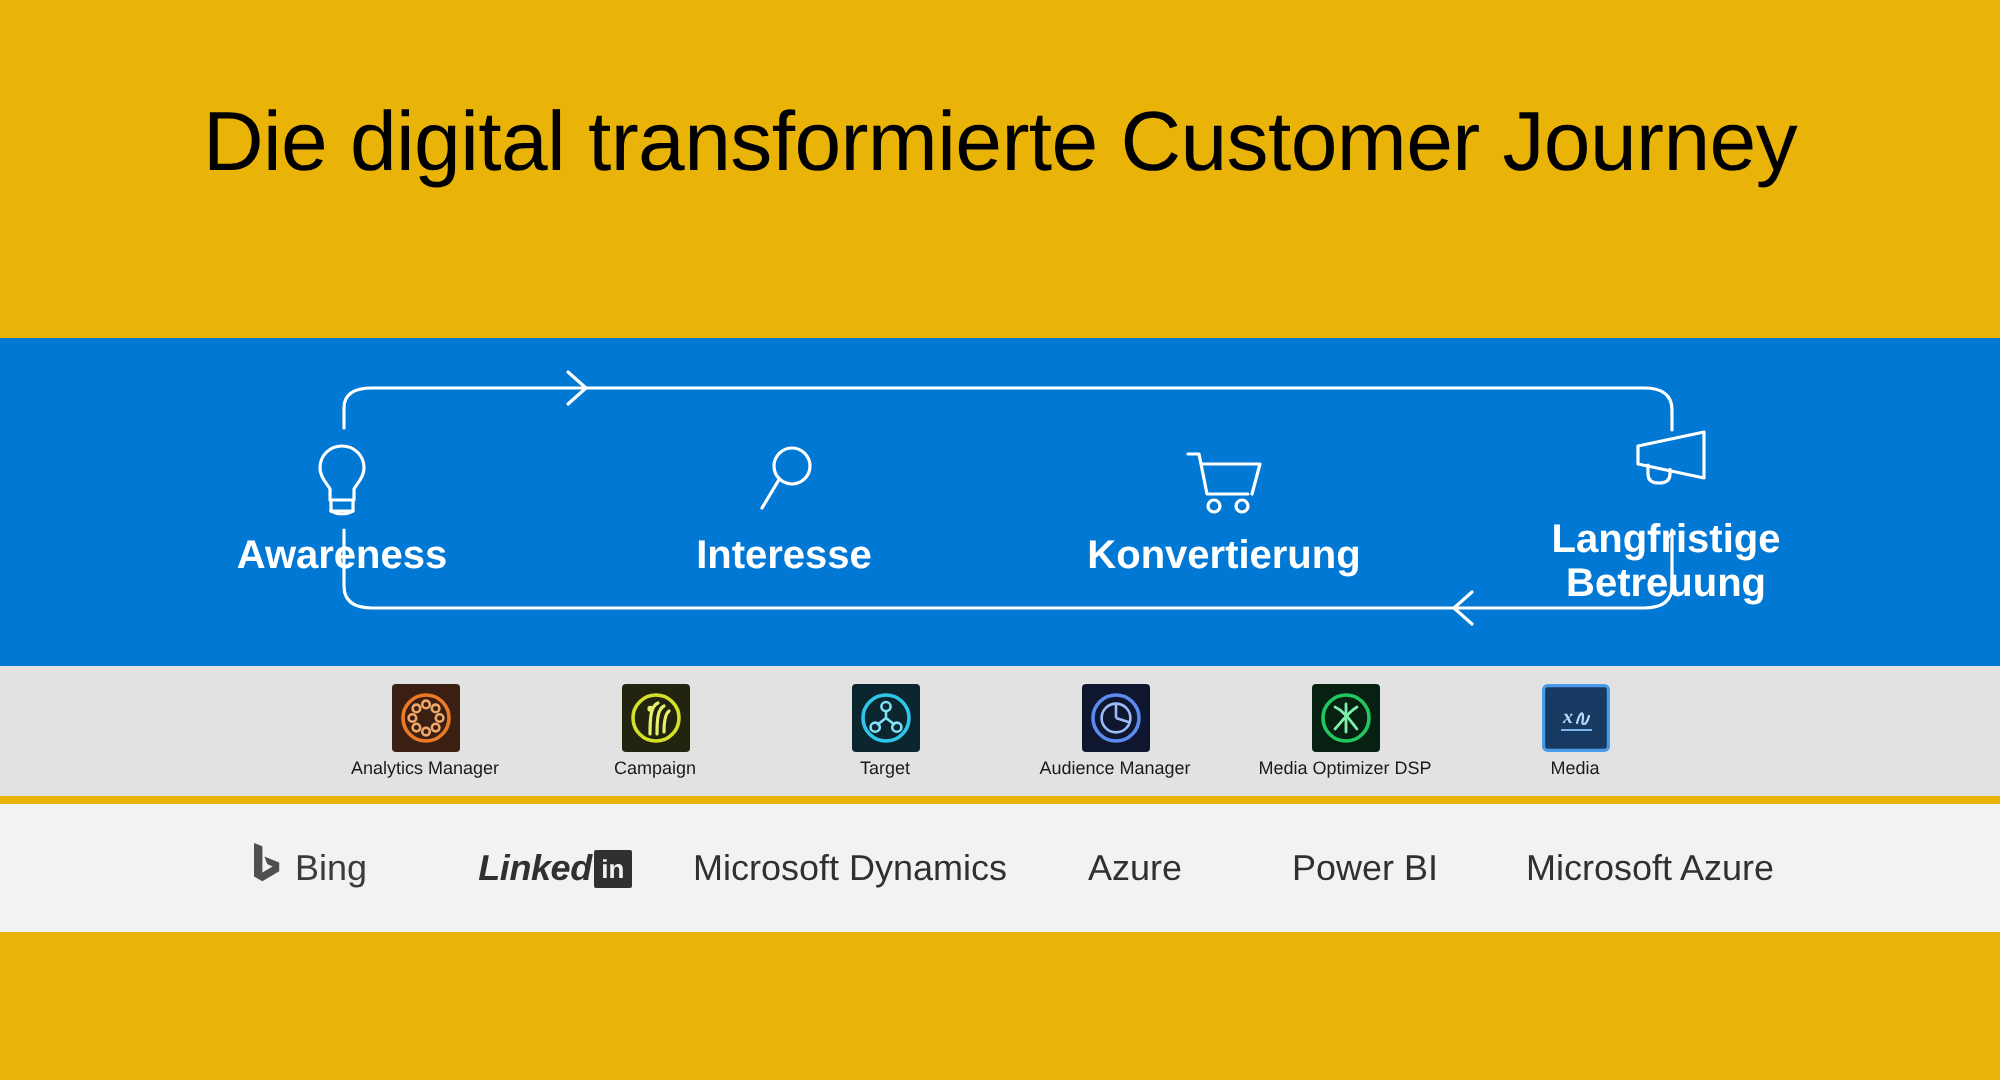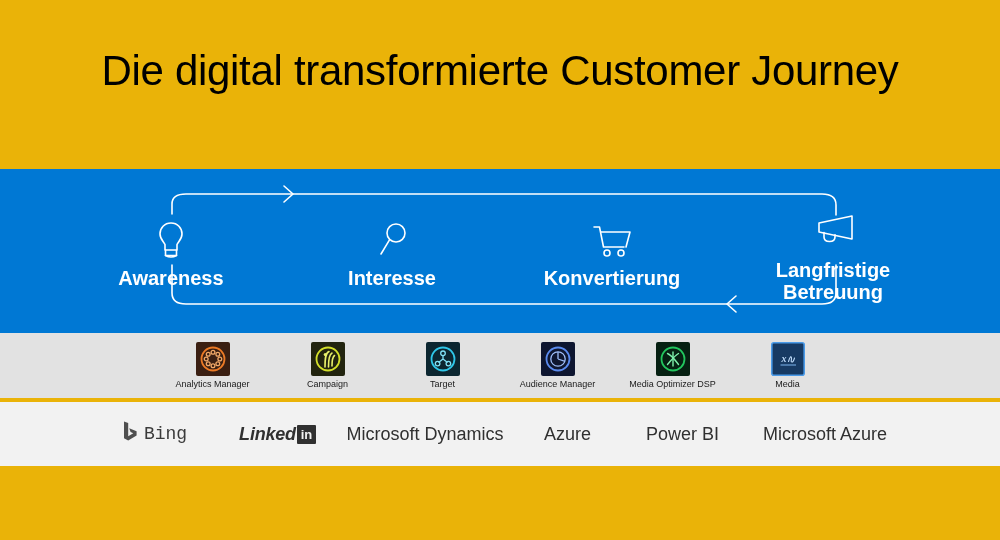--- a/index.html
+++ b/index.html
@@ -118,21 +118,21 @@
     white-space:nowrap;
   }
   #ms-item-0{width:125px;}
   #ms-item-1{width:120px;}
   #ms-item-2{width:175px;align-items:flex-end;}
   #ms-item-3{width:110px;}
   #ms-item-4{width:120px;}
   #ms-item-5{width:165px;}
 
   .bing-mark{margin-right:6px;display:inline-block;vertical-align:middle;}
-  .bing-text{font-size:18px;color:#3b3b3b;font-family:Liberation Mono, monospace;}
+  .bing-text{font-size:18px;color:#3b3b3b;}
   .li-text{font-weight:bold;font-size:18px;color:#303030;letter-spacing:-0.2px;font-style:italic;}
   .li-box{
     display:inline-block;
     width:19px;height:19px;
     background:#303030;
     color:#f2f2f2;
     font-size:13px;
     font-weight:bold;
     line-height:19px;
     text-align:center;

